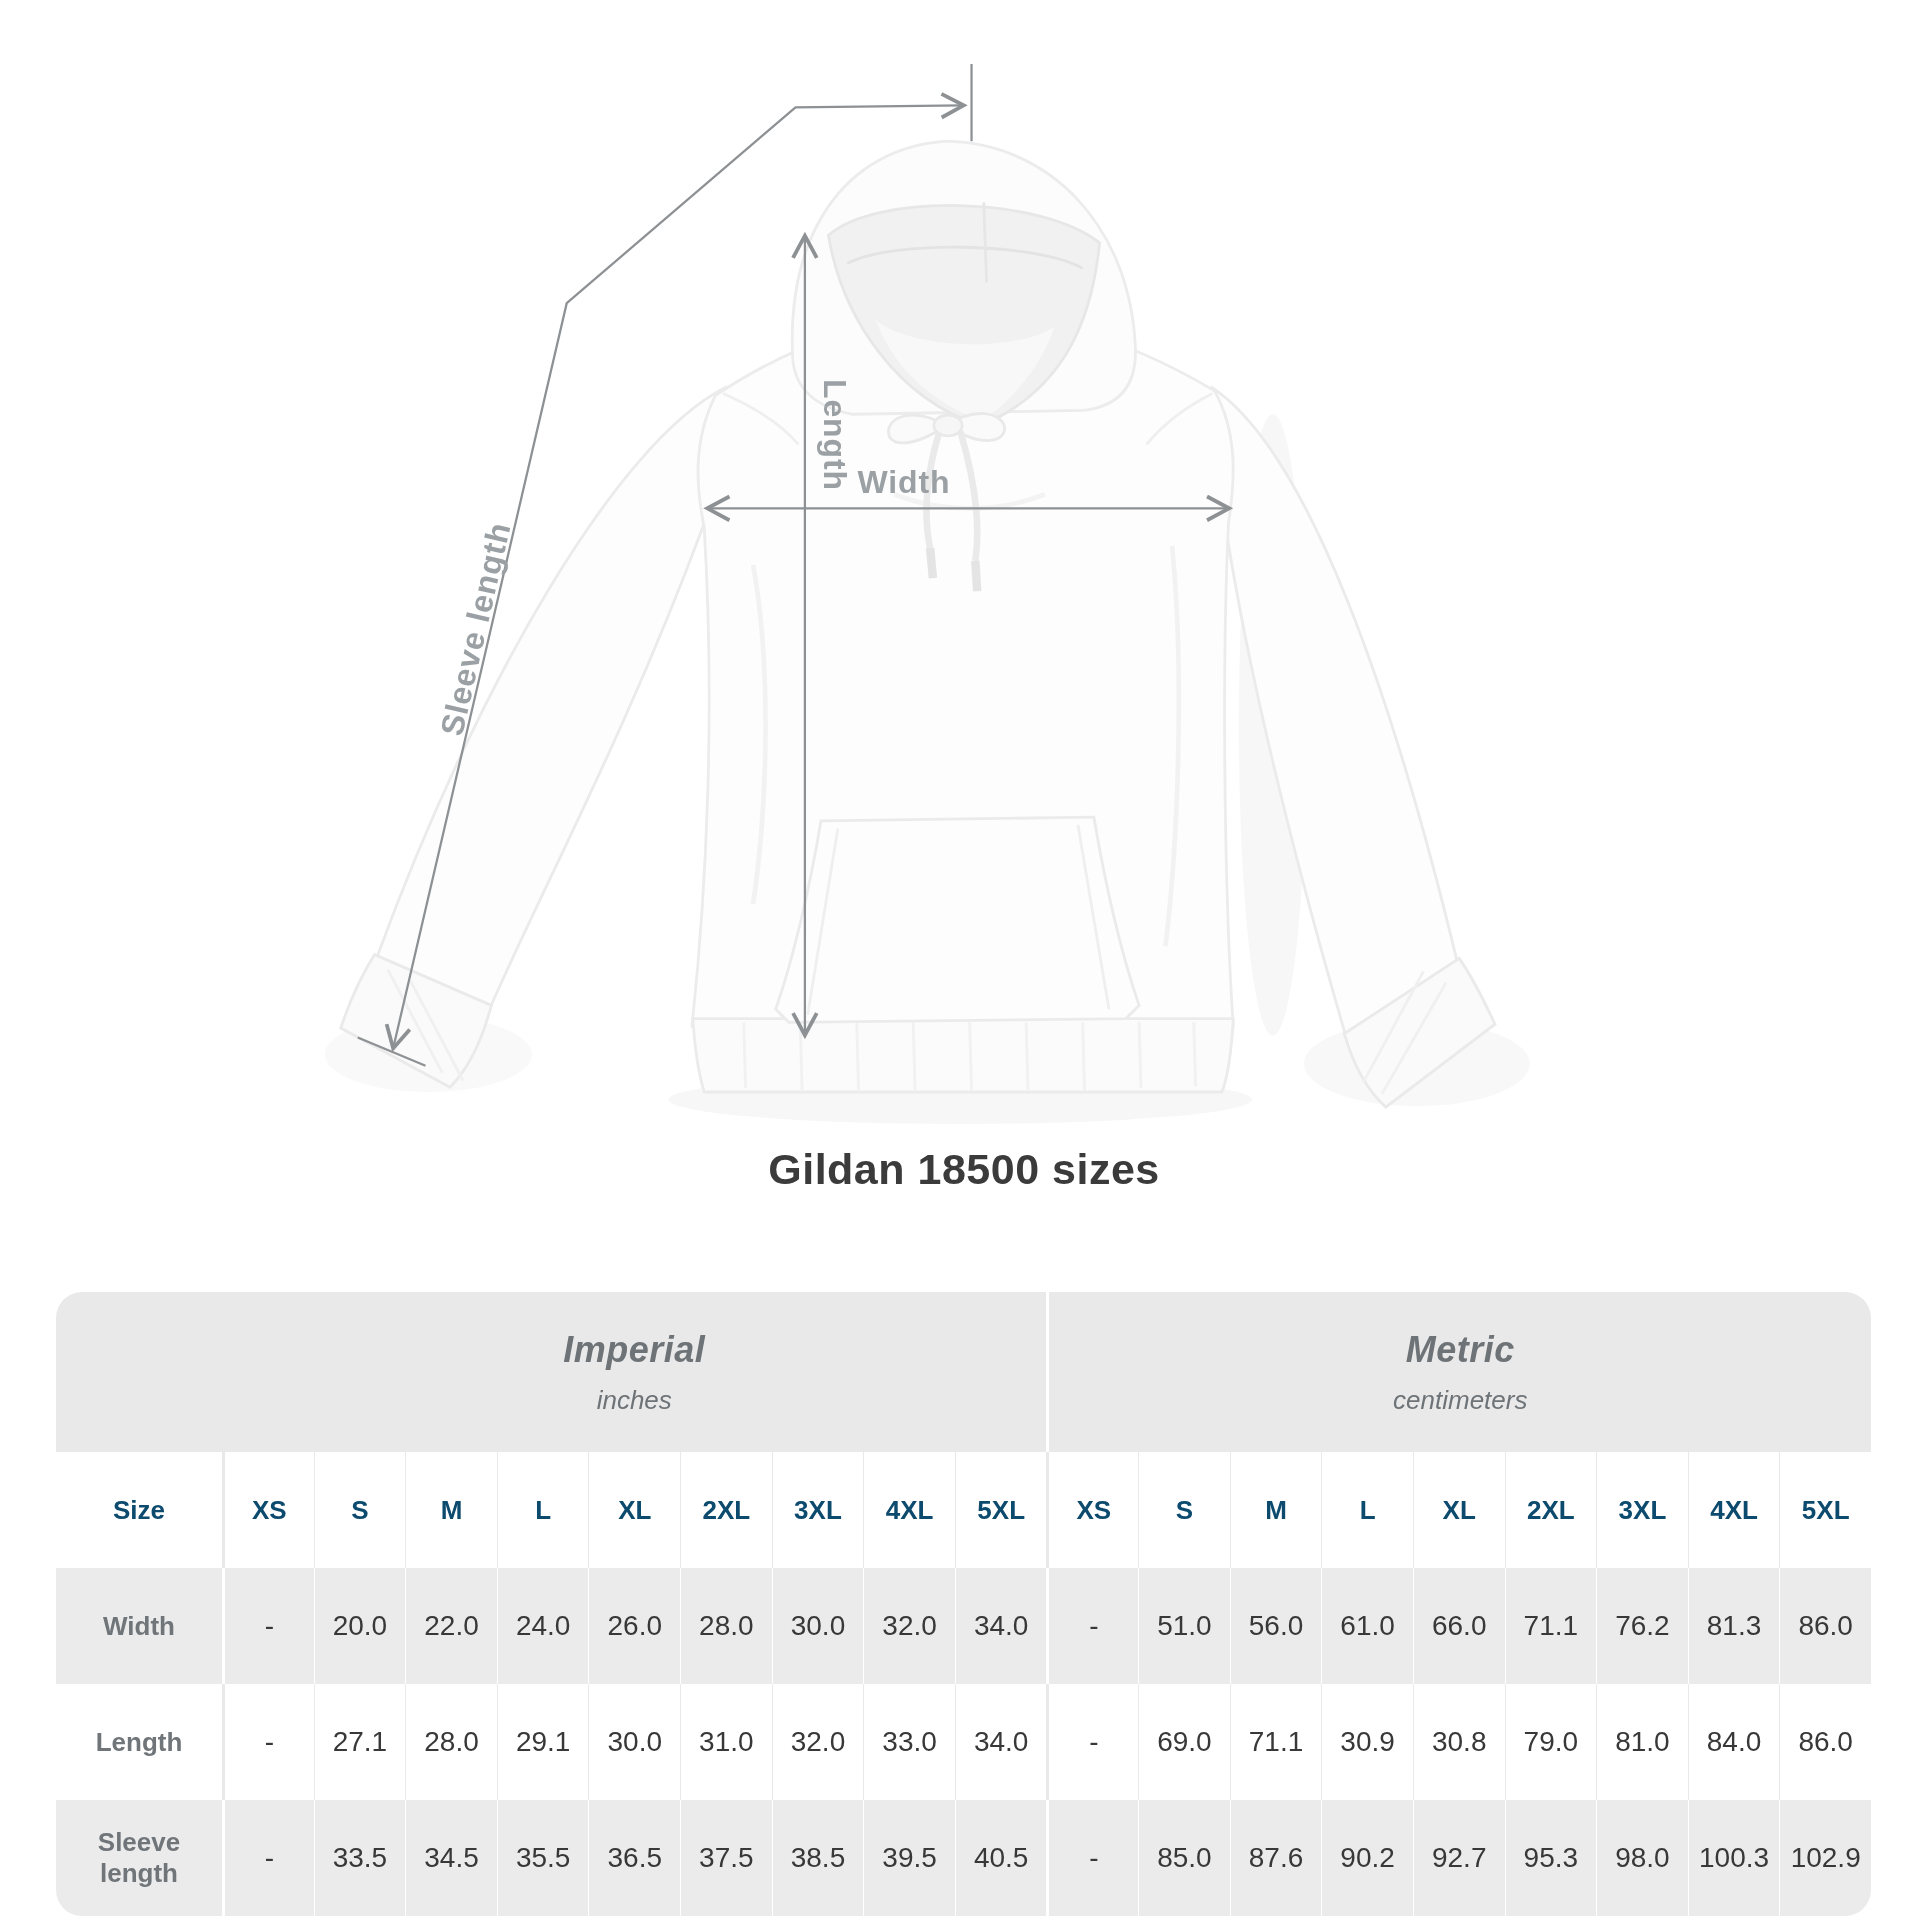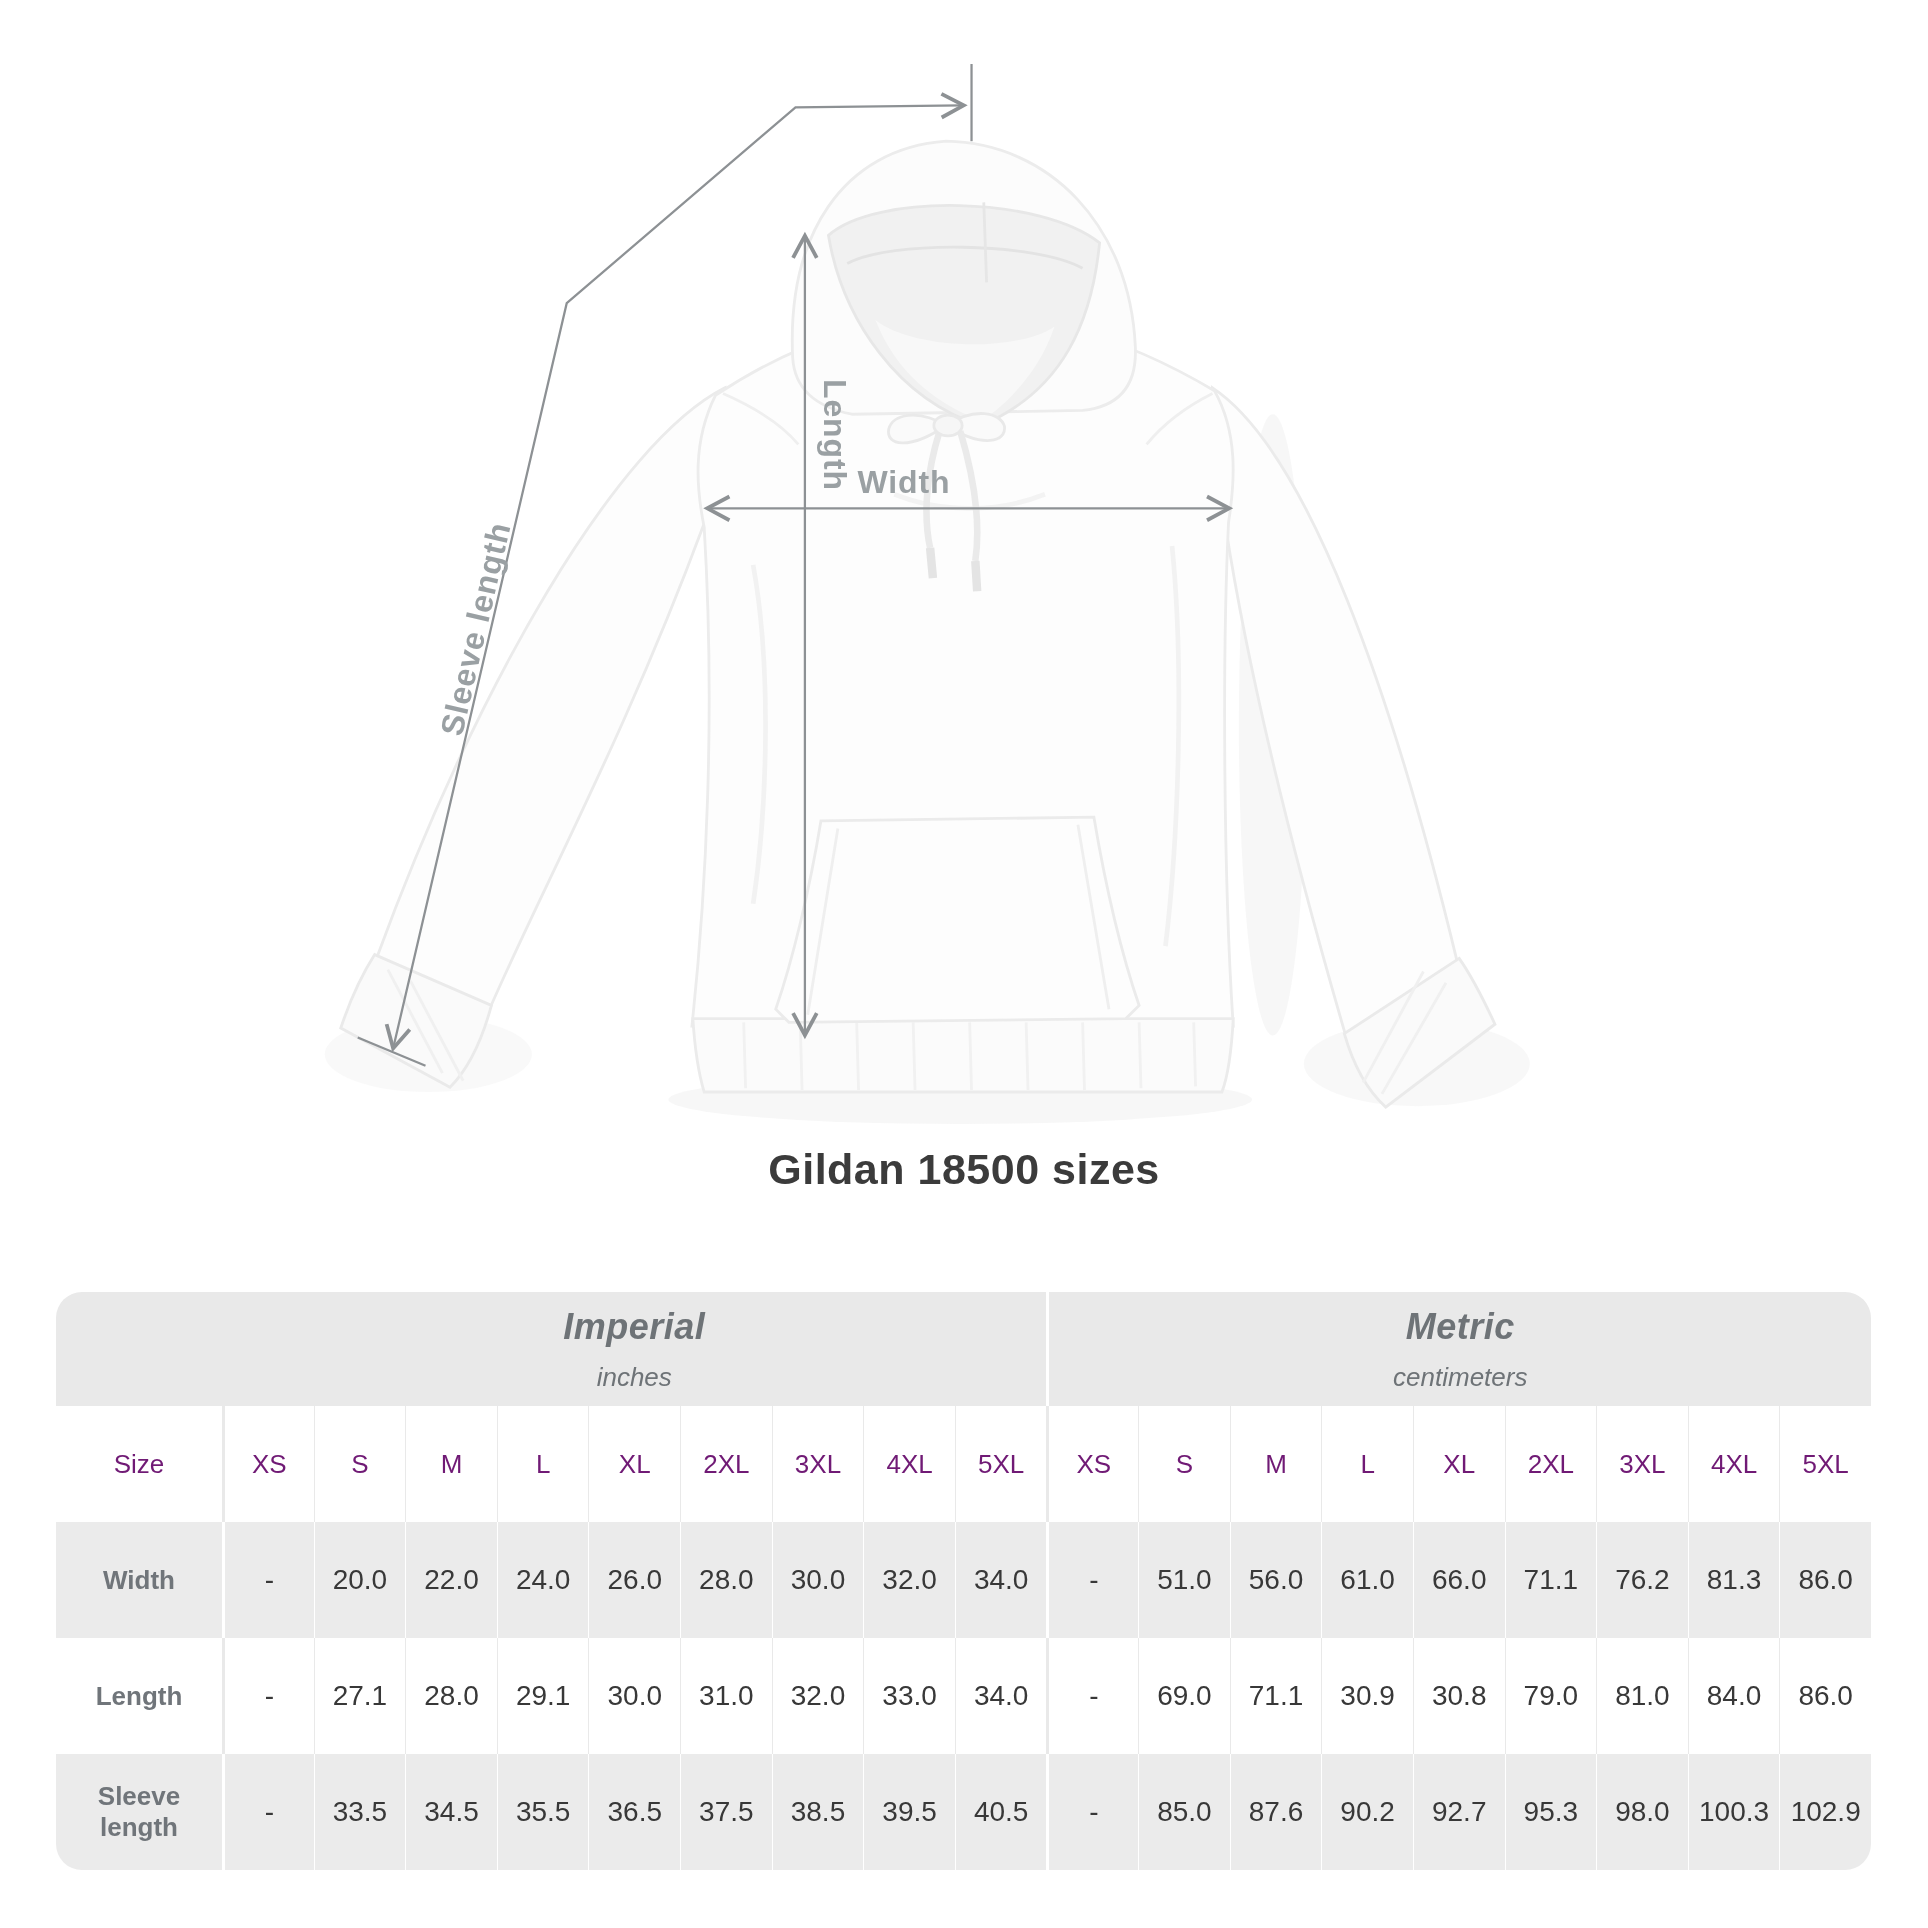--- a/index.html
+++ b/index.html
@@ -17,27 +17,27 @@
   .title{position:absolute;left:0;right:0;top:1145px;text-align:center;
          font-size:43px;font-weight:bold;color:#3b3b3b;letter-spacing:0.5px;}
   .subtitle{position:absolute;left:0;right:0;top:1211px;text-align:center;
          font-size:27px;font-style:italic;color:#4d4d4d;}
 
   
   .size-table-wrap{position:absolute;left:56px;top:1292px;width:1815px;}
   table.size-table{border-collapse:separate;border-spacing:0;table-layout:fixed;width:1815px;}
   table.size-table th,table.size-table td{padding:0;text-align:center;vertical-align:middle;font-weight:normal;}
 
-  tr.group-row th{height:114px;background:#e9e9e9;}
+  tr.group-row th{height:160px;background:#e9e9e9;}
   th.group-corner-left{border-top-left-radius:26px;}
   th.group-metric{border-left:3.8px solid #ffffff;border-top-right-radius:26px;}
   .group-label{font-size:36px;font-weight:bold;font-style:italic;color:#6e7377;letter-spacing:0.5px;}
   .group-unit{font-size:26px;font-style:italic;color:#6e7377;margin-top:14px;}
 
-  tr.size-row th{height:116px;background:#ffffff;font-size:26px;font-weight:normal;color:#701a75;}
+  tr.size-row th{height:116px;background:#ffffff;font-size:26px;font-weight:bold;color:#0c4a6e;}
   tr.data-row th,tr.data-row td{height:116px;font-size:28px;}
   tr.data-row th{font-size:26px;font-weight:bold;color:#70757a;}
   tr.data-row td{color:#383838;}
 
   tr.row-gray th,tr.row-gray td{background:#ebebeb;}
   tr.row-white th,tr.row-white td{background:#ffffff;}
 
   
   tr.size-row th + th,
   tr.row-white td{border-left:1.9px solid #e9e9e9;}

